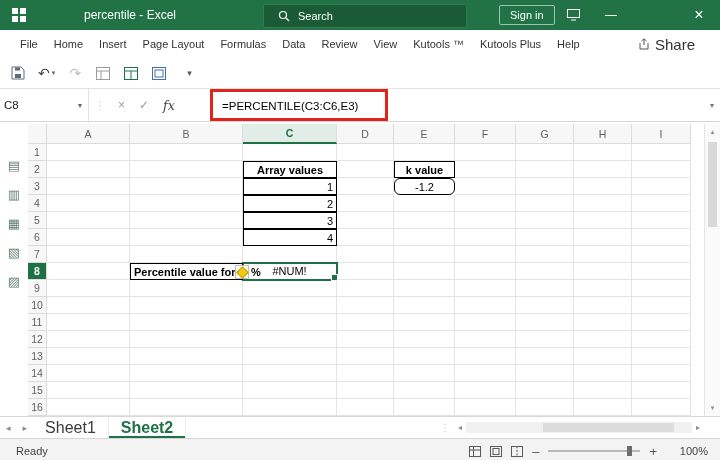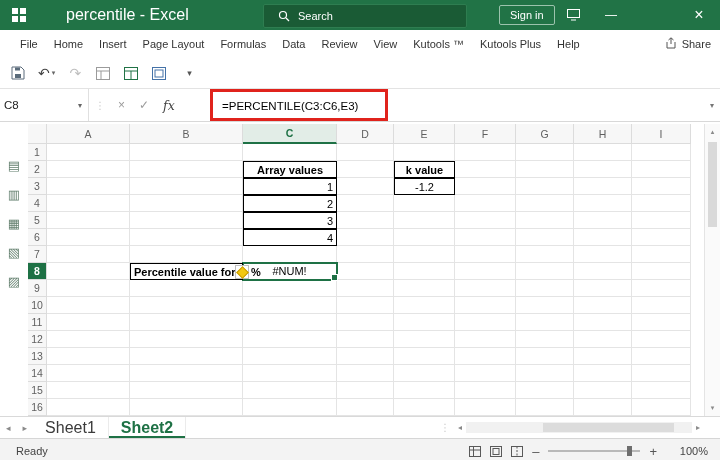--- a/index.html
+++ b/index.html
@@ -2,34 +2,34 @@
 <html><head>
 <meta charset="utf-8">
 <style>
   html,body{margin:0;padding:0;width:720px;height:460px;overflow:hidden;}
   body{font-family:"Liberation Sans",sans-serif;background:#fff;}
   .app{position:relative;width:720px;height:460px;background:#fff;overflow:hidden;}
 
   
   .titlebar{position:absolute;top:0;left:0;width:720px;height:30px;background:#217346;display:flex;align-items:center;color:#fff;}
   .appicon{margin-left:12px;display:flex;align-items:center;}
-  .title{font-size:16px;margin-left:40px;white-space:nowrap;}
+  .title{font-size:12px;margin-left:58px;white-space:nowrap;}
   .search{position:absolute;left:263px;top:4px;width:202px;height:22px;background:#1A5B35;border:1px solid #2E7D50;border-radius:2px;display:flex;align-items:center;color:#fff;font-size:11px;cursor:pointer;}
   .search .s-ico{margin:0 8px 0 14px;display:flex;}
   .signin{position:absolute;left:499px;top:5px;height:18px;padding:0 10px;border:1px solid #9CC3AD;border-radius:2px;font-size:11px;display:flex;align-items:center;cursor:pointer;}
   .tb-ico{position:absolute;top:0;height:30px;display:flex;align-items:center;justify-content:center;width:30px;cursor:pointer;font-size:13px;}
   .tb-mon{left:558px;}
   .tb-min{left:596px;font-size:12px;}
   .tb-cls{left:684px;font-size:16px;}
 
   
   .menubar{position:absolute;top:30px;left:0;width:720px;height:28px;background:#fff;display:flex;align-items:center;}
   .menu-items{display:flex;align-items:center;padding-left:12px;}
   .menu-item{padding:0 8px;font-size:11px;color:#333;cursor:pointer;white-space:nowrap;}
-  .share{margin-left:auto;display:flex;align-items:center;gap:5px;padding-right:9px;font-size:11px;color:#333;cursor:pointer;}
+  .share{margin-left:auto;display:flex;align-items:center;gap:5px;padding-right:25px;font-size:15px;color:#333;cursor:pointer;}
 
   
   .qat{position:absolute;top:58px;left:0;width:720px;height:31px;border-bottom:1px solid #E3E3E3;display:flex;align-items:center;padding-left:10px;gap:12px;box-sizing:border-box;}
   .qbtn{display:flex;align-items:center;justify-content:center;min-width:16px;height:20px;cursor:pointer;font-size:14px;color:#444;}
   .qbtn .dd{font-size:7px;color:#666;margin-left:2px;}
   .qbtn.disabled{color:#BFBFBF;}
   .qdd{font-size:9px;color:#555;margin-left:8px;cursor:pointer;}
 
   
   .fbar{position:absolute;top:89px;left:0;width:720px;height:33px;border-bottom:1px solid #D8D8D8;display:flex;align-items:center;box-sizing:border-box;background:#fff;}
@@ -238,21 +238,21 @@
       <div class="cell bold boxed" style="text-align: center;"><span>k value</span></div>
       <div class="cell"></div>
       <div class="cell"></div>
       <div class="cell"></div>
       <div class="cell"></div>
       <div class="hcell rowh">3</div>
       <div class="cell"></div>
       <div class="cell"></div>
       <div class="cell boxed" style="text-align: right;"><span>1</span></div>
       <div class="cell"></div>
-      <div class="cell boxed" style="text-align: center;"><span>-1.2</span></div>
+      <div class="cell boxed" style="text-align: center; border-radius: 6px;"><span>-1.2</span></div>
       <div class="cell"></div>
       <div class="cell"></div>
       <div class="cell"></div>
       <div class="cell"></div>
       <div class="hcell rowh">4</div>
       <div class="cell"></div>
       <div class="cell"></div>
       <div class="cell boxed" style="text-align: right;"><span>2</span></div>
       <div class="cell"></div>
       <div class="cell"></div>

